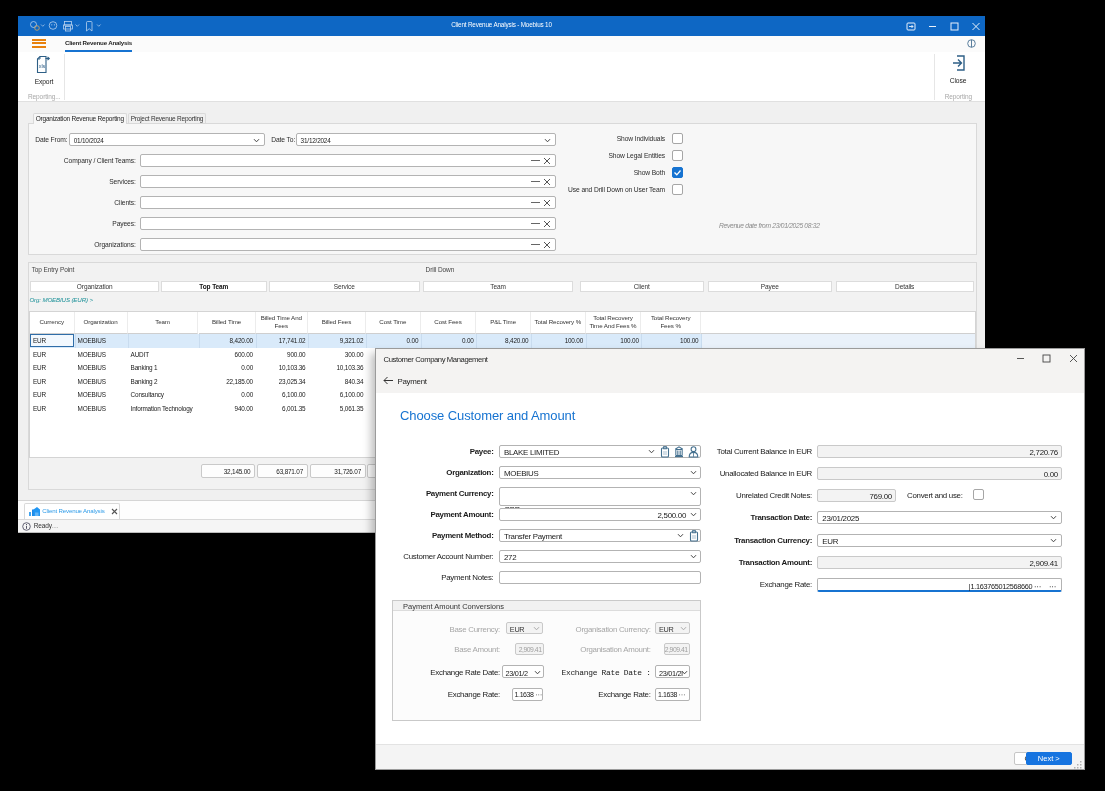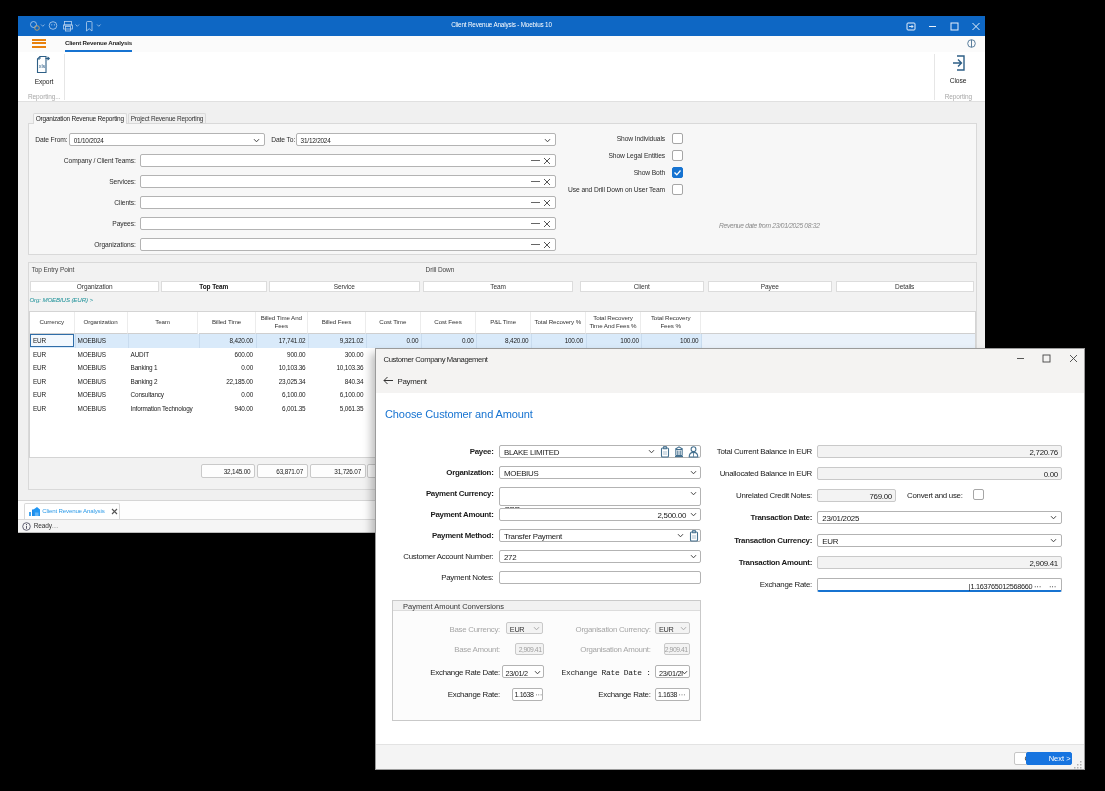--- a/index.html
+++ b/index.html
@@ -260,21 +260,21 @@
     <g stroke="#444" fill="none" stroke-width="0.9">
       <path d="M1 4.5 h7"></path>
       <rect x="27" y="1" width="7" height="7"></rect>
       <path d="M54 1 L61 8 M61 1 L54 8"></path>
     </g>
   </svg>
   <svg class="abs" style="left:6.5px;top:26.5px;" width="11" height="9" viewBox="0 0 11 9">
     <path d="M1 4.5 h9 M4.5 1 L1 4.5 4.5 8" fill="none" stroke="#333" stroke-width="1"></path>
   </svg>
   <div class="abs" style="left:21.5px;top:28px;font-size:7.9px;letter-spacing:-0.28px;color:#1f1f1f;">Payment</div>
-  <div class="abs" style="left:9px;top:59px;font-size:11px;letter-spacing:-0.1px;color:#1673d1;">Choose Customer and Amount</div>
+  <div class="abs" style="left:24px;top:59px;font-size:13px;letter-spacing:-0.1px;color:#1673d1;">Choose Customer and Amount</div>
 
   <div class="rlbl" style="left:7.5px;top:97.5px;width:110px;font-weight:bold;">Payee:</div>
   <div class="rlbl" style="left:7.5px;top:118.7px;width:110px;font-weight:bold;">Organization:</div>
   <div class="rlbl" style="left:7.5px;top:139.8px;width:110px;font-weight:bold;">Payment Currency:</div>
   <div class="rlbl" style="left:7.5px;top:161px;width:110px;font-weight:bold;">Payment Amount:</div>
   <div class="rlbl" style="left:7.5px;top:182.1px;width:110px;font-weight:bold;">Payment Method:</div>
   <div class="rlbl" style="left:7.5px;top:203.2px;width:110px;">Customer Account Number:</div>
   <div class="rlbl" style="left:7.5px;top:224.4px;width:110px;">Payment Notes:</div>
 
   <div class="fld" style="left:123px;top:95.5px;width:202px;height:13px;padding:2px 0 0 4px;">BLAKE LIMITED</div>
@@ -375,21 +375,21 @@
   <svg class="car" style="left:674px;top:187.7px;" viewBox="0 0 7 7">
       <path d="M1 2.2 L3.5 4.8 6 2.2" fill="none" stroke="#444" stroke-width="1"></path>
     </svg>
   <div class="rlbl" style="left:326px;top:208.9px;width:110px;font-weight:bold;">Transaction Amount:</div>
   <div class="fld dis num" style="left:441.3px;top:206.9px;width:244.7px;height:13px;padding:2px 3px 0 0;">2,909.41</div>
   <div class="rlbl" style="left:326px;top:231.4px;width:110px;">Exchange Rate:</div>
   <div class="fld num" style="left:441.3px;top:229.4px;width:244.7px;height:14px;border-bottom:2px solid #1673d1;padding:2.5px 20px 0 0;font-size:7.3px;letter-spacing:-0.3px;">|1.163765012568660 ⋯<span style="position:absolute;right:5px;top:2.5px;">⋯</span></div>
 
   <div class="abs" style="left:0;top:395px;width:708px;height:25px;background:#f4f4f4;border-top:1px solid #e3e3e3;"></div>
   <div class="abs" style="left:598.6px;top:402.5px;width:45.4px;height:13.5px;background:#fff;border:1px solid #c6c6c6;border-radius:2px;font-size:7.5px;color:#222;text-align:center;line-height:12px;margin-left:39px;">Cancel</div>
-  <div class="abs" style="left:650px;top:402.5px;width:45.6px;height:13.5px;background:#1674e0;border:1px solid #1674e0;border-radius:2px;font-size:7.5px;color:#fff;text-align:right;line-height:12px;">Next &gt;</div>
+  <div class="abs" style="left:650px;top:402.5px;width:45.6px;height:13.5px;background:#1674e0;border:1px solid #1674e0;border-radius:2px;font-size:7.5px;color:#fff;text-align:center;line-height:12px;">Next &gt;</div>
   <svg class="abs" style="left:698px;top:412px;" width="8" height="8" viewBox="0 0 8 8">
     <g fill="#b0b0b0">
         <rect x="6" y="0" width="1.5" height="1.5"></rect>
         <rect x="6" y="3" width="1.5" height="1.5"></rect>
         <rect x="3" y="3" width="1.5" height="1.5"></rect>
         <rect x="6" y="6" width="1.5" height="1.5"></rect>
         <rect x="3" y="6" width="1.5" height="1.5"></rect>
         <rect x="0" y="6" width="1.5" height="1.5"></rect>
       </g>
   </svg>

